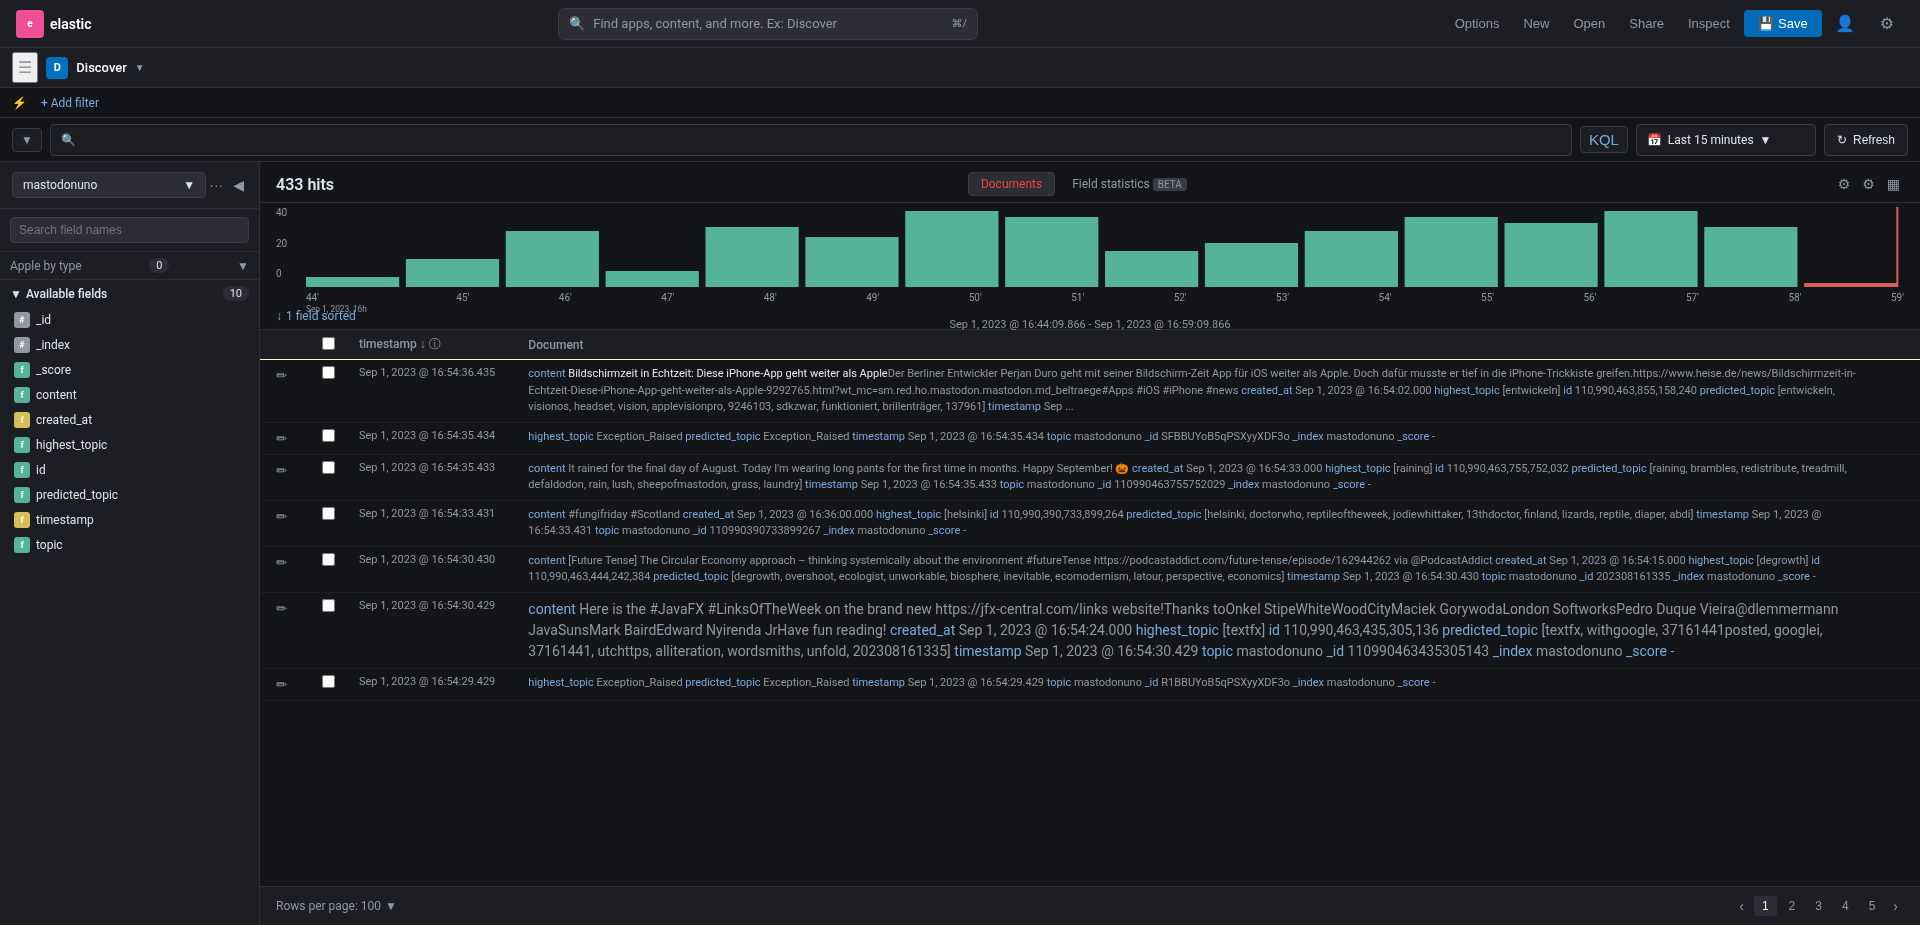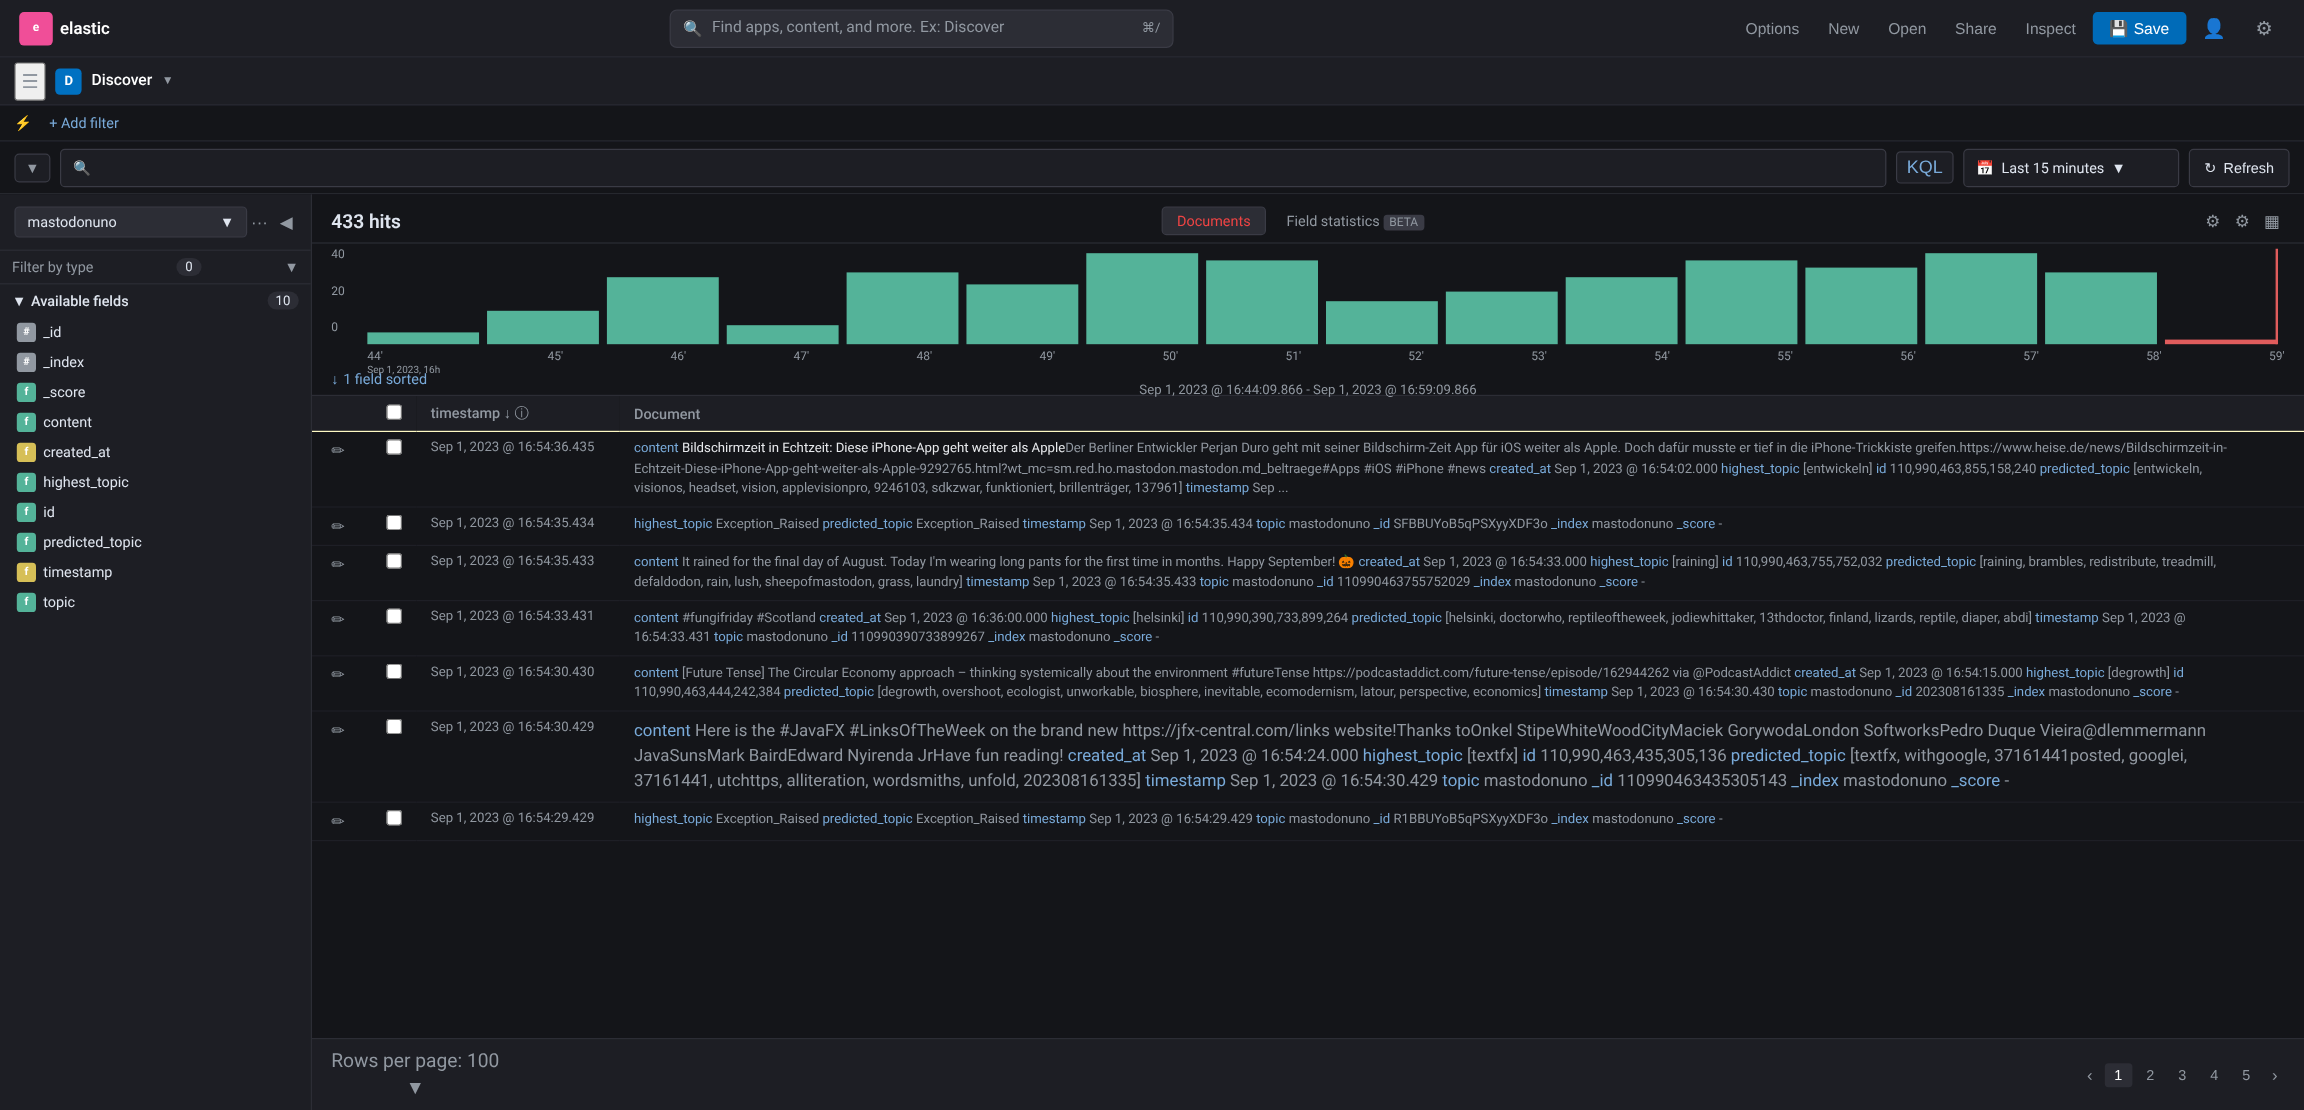--- a/index.html
+++ b/index.html
@@ -339,21 +339,21 @@
 
     
     .pagination {
       display: flex;
       align-items: center;
       justify-content: space-between;
       padding: 8px 16px;
       border-top: 1px solid #2c2d35;
       background: #1d1e24;
     }
-    .rows-per-page { font-size: 16px; color: #9198a1; display: flex; align-items: center; gap: 4px; cursor: pointer; flex-direction: column; }
+    .rows-per-page { font-size: 12px; color: #9198a1; display: flex; align-items: center; gap: 4px; cursor: pointer; }
     .page-nums { display: flex; align-items: center; gap: 4px; }
     .page-btn { background: none; border: none; color: #9198a1; cursor: pointer; padding: 3px 8px; border-radius: 3px; font-size: 12px; }
     .page-btn.active { background: #2c2d35; color: #fff; }
     .page-nav { background: none; border: none; color: #9198a1; cursor: pointer; padding: 3px 6px; font-size: 14px; }
 
     
     .filter-row {
       padding: 4px 12px;
       background: #141519;
       border-bottom: 1px solid #2c2d35;
@@ -436,22 +436,25 @@
     <div class="sidebar-header">
       <div class="index-selector">
         <span>mastodonuno</span>
         <span style="margin-left:auto;">▼</span>
       </div>
       <div class="sidebar-icons">
         <button class="sidebar-icon-btn">···</button>
         <button class="sidebar-icon-btn">◀</button>
       </div>
     </div>
+    <div class="field-search">
+      <input class="field-search-input" placeholder="Search field names" style="">
+    </div>
     <div class="filter-type">
-      <span class="filter-type-label">Filter by type</span>
+      <span class="filter-type-label">Apple by type</span>
       <span class="filter-badge">0</span>
       <span style="color:#9198a1;">▼</span>
     </div>
     <div class="available-fields-header">
       <span class="available-label">
         <span>▼</span>
         <span>Available fields</span>
       </span>
       <span class="filter-badge">10</span>
     </div>

